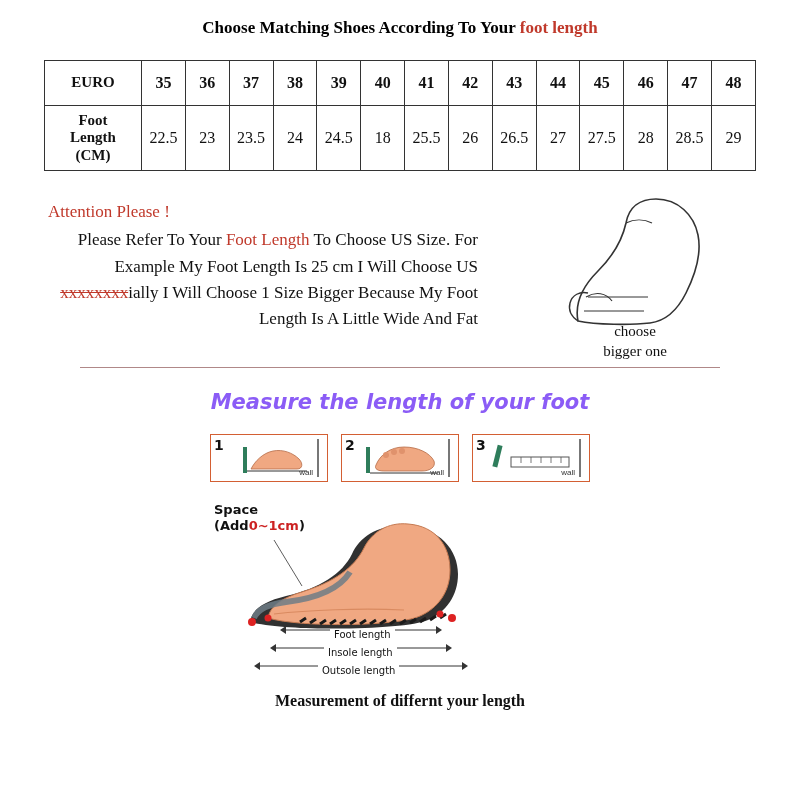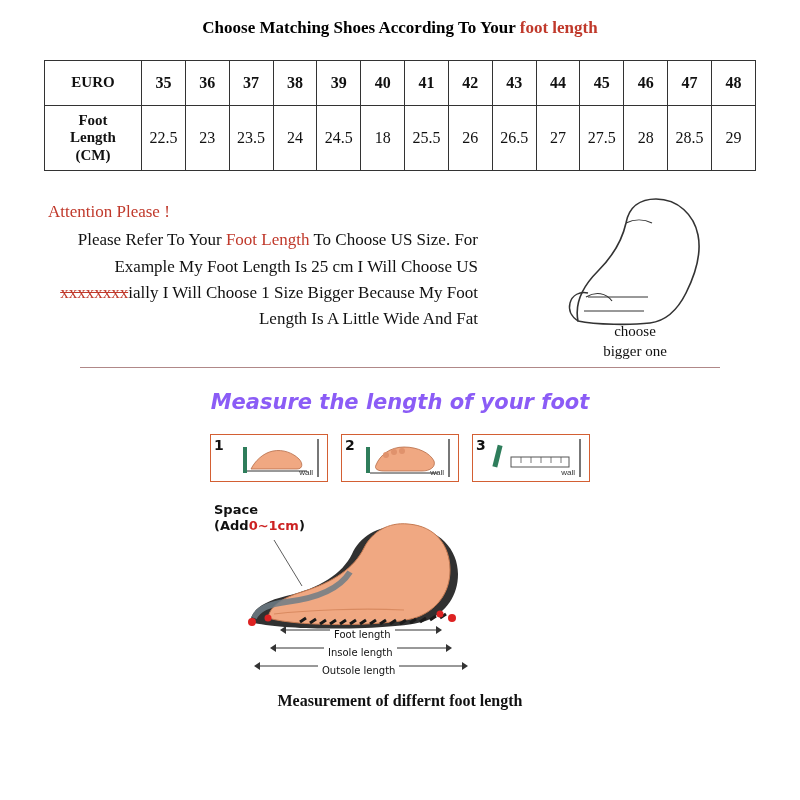--- a/index.html
+++ b/index.html
@@ -361,15 +361,15 @@
         <path d="M256 22 L262 26 L256 30 Z" fill="#333"></path>
       <line x1="70" y1="44" x2="272" y2="44" stroke="#333" stroke-width="1"></line>
       <path d="M70 40 L64 44 L70 48 Z" fill="#333"></path>
         <path d="M272 40 L278 44 L272 48 Z" fill="#333"></path>
     </svg>
     <div class="meas-cap" style="left:140px;bottom:46px;">Foot length</div>
     <div class="meas-cap" style="left:134px;bottom:28px;">Insole length</div>
     <div class="meas-cap" style="left:128px;bottom:10px;">Outsole length</div>
   </div>
 
-  <div class="footer-caption">Measurement of differnt foot length</div>
+  <div class="footer-caption">Measurement of differnt your length</div>
 
 </div>
 
 </body></html>

